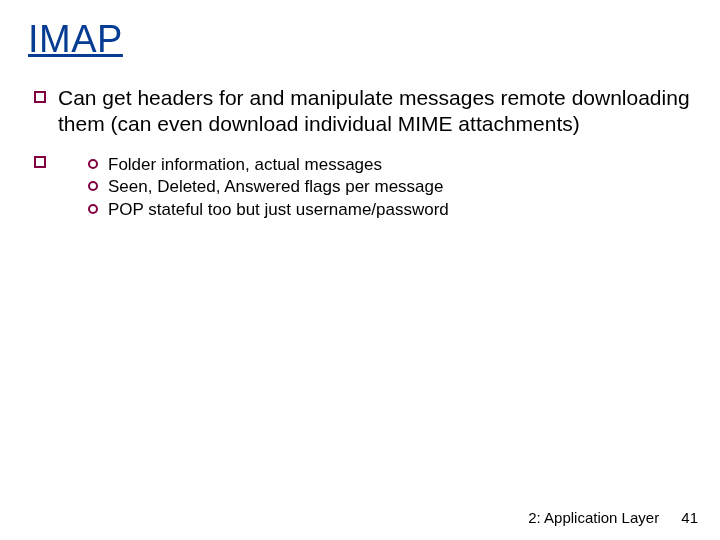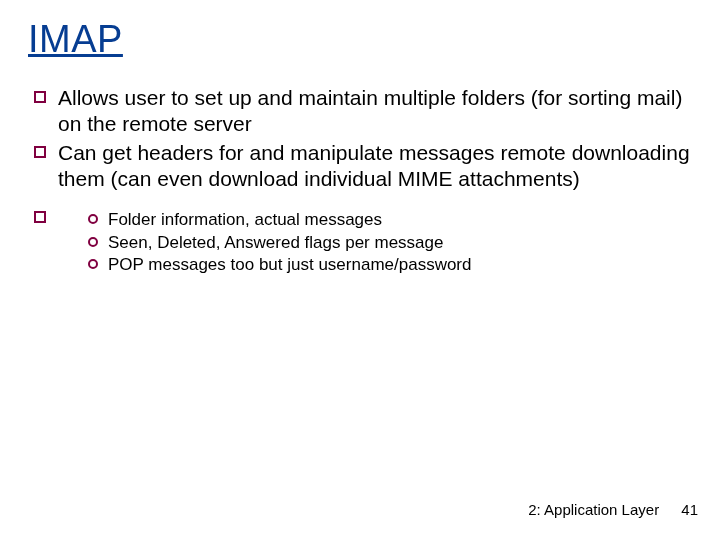--- a/index.html
+++ b/index.html
@@ -68,49 +68,46 @@
     top: 5px;
     width: 10px;
     height: 10px;
     border: 2px solid #800040;
     border-radius: 50%;
     box-sizing: border-box;
     background: #fff;
   }
   .footer {
     position: absolute;
-    bottom: 22px;
+    bottom: 14px;
     right: 22px;
     font-size: 15px;
   }
   .footer .num {
     display: inline-block;
     margin-left: 18px;
   }
 </style>
 </head>
 <body>
 
 <div class="slide">
   <h1 class="title">IMAP</h1>
 
   <ul class="level1">
     <li>
-      <span>Allows user to set up and maintain multiple folders (for sorting mail) on the remote server</span>
-    </li>
-    <li>
       <span>Can get headers for and manipulate messages remote downloading them (can even download individual MIME attachments)</span>
       <ul class="level2">
       </ul>
     </li>
     <li>
       <ul class="level2">
         <li><span>Folder information, actual messages</span></li>
         <li><span>Seen, Deleted, Answered flags per message</span></li>
-        <li><span>POP messages too but just username/password</span></li>
+        <li><span>POP stateful too but just username/password</span></li>
       </ul>
     </li>
   </ul>
 
   <div class="footer">
     <span>2: Application Layer</span>
     <span class="num">41</span>
   </div>
 </div>
 

